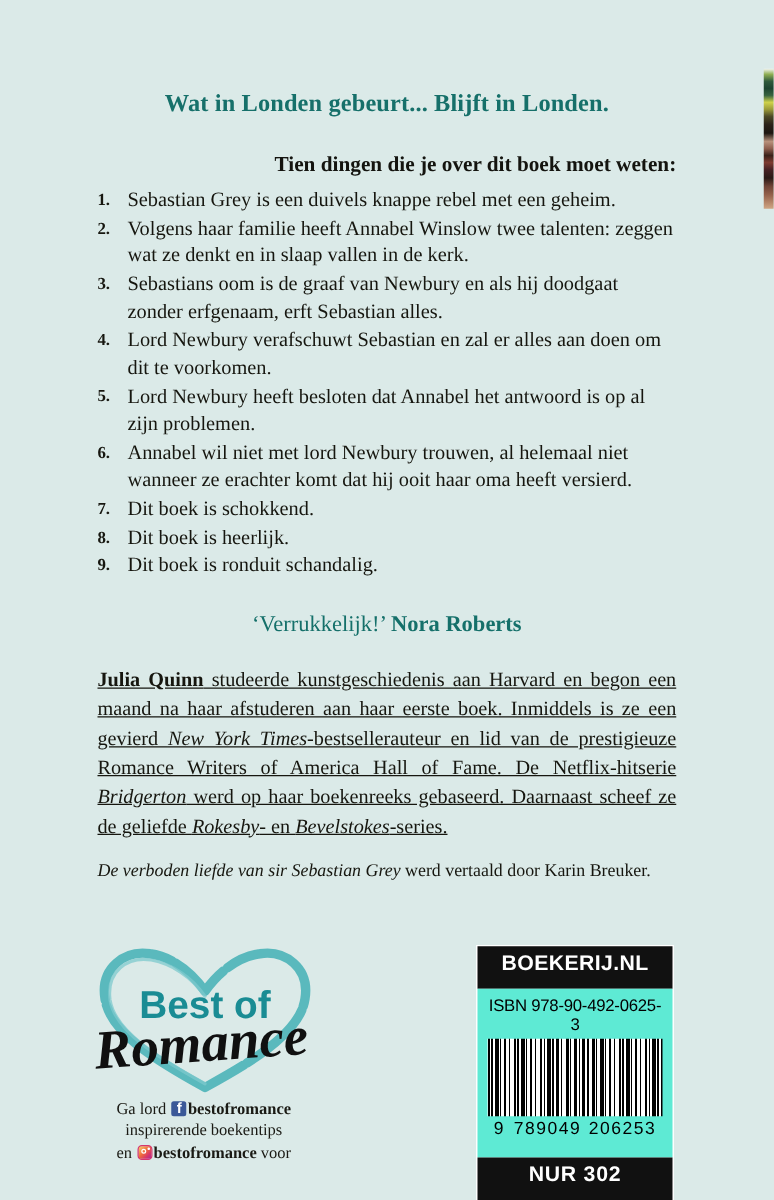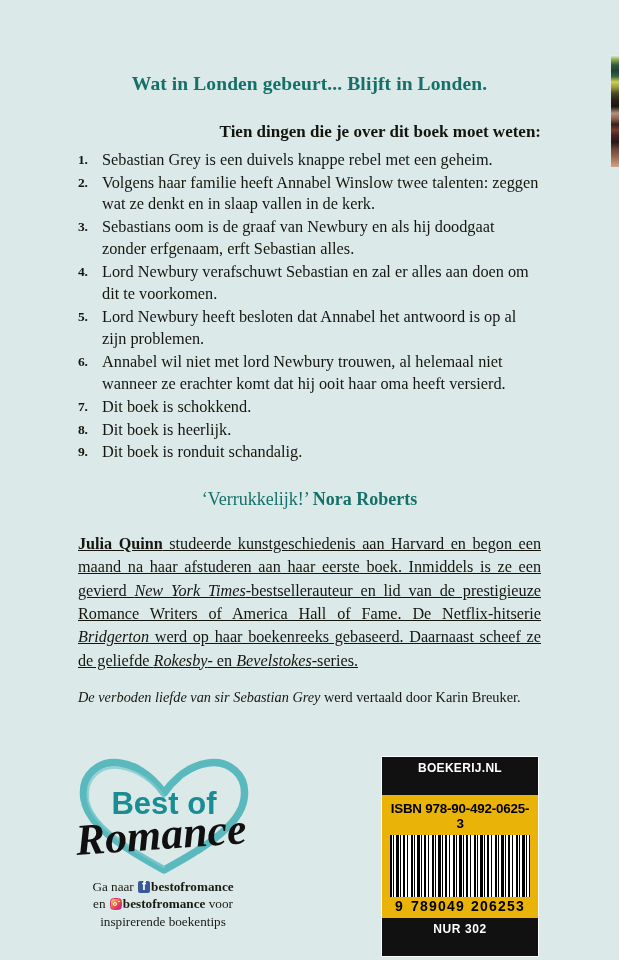--- a/index.html
+++ b/index.html
@@ -229,29 +229,28 @@
     background: #fff;
     border: 1px solid #ffffff;
     box-sizing: border-box;
   }
   .bc-head, .bc-foot {
     background: #111111;
     color: #ffffff;
     text-align: center;
     font-family: "Liberation Sans", sans-serif;
     font-weight: bold;
-    font-size: 12px;
+    font-size: 17px;
     letter-spacing: 0.3px;
-    padding: 4px 0 20px 0;
+    padding: 4px 0 10px 0;
   }
   .bc-head { margin: 0 0 0 0; }
   .bc-body {
-    background: #eab308;
-    padding: 6px 8px 4px 8px;
-    font-weight: bold;
+    background: #5eead4;
+    padding: 6px 8px 16px 8px;
   }
   .bc-isbn {
     text-align: center;
     font-family: "Liberation Sans", sans-serif;
     font-size: 13.4px;
     letter-spacing: -0.2px;
     color: #000;
     margin-bottom: 4px;
   }
   .bc-bars {
@@ -359,26 +358,26 @@
                  C 21 25, 38 13, 57 16
                  C 73 19, 89 29, 100 45" fill="none" stroke="#7ecacd" stroke-width="2.6" stroke-linecap="round" opacity="0.75"></path>
 
         <text id="logo-best" x="100" y="62" text-anchor="middle" font-family="Liberation Sans, sans-serif" font-size="31" font-weight="bold" fill="#1a8c94">Best of</text>
 
         <text id="logo-romance" x="98" y="97" text-anchor="middle" font-family="Liberation Serif, serif" font-size="44" font-style="italic" font-weight="bold" fill="#101010" transform="rotate(-4 98 97)">Romance</text>
       </svg>
     </div>
 
     <div class="social">
-      <span class="social-line"><span>Ga naar</span>
+      <span class="social-line"><span>Ga lord</span>
         <span class="ico fb"></span><b>bestofromance</b></span>
+      <span class="social-line">inspirerende boekentips</span>
       <span class="social-line"><span>en</span>
         <span class="ico ig"></span><b>bestofromance</b>
         <span>voor</span></span>
-      <span class="social-line">inspirerende boekentips</span>
     </div>
 
     <div class="barcode-block">
       <div class="bc-head">BOEKERIJ.NL</div>
       <div class="bc-body">
         <div class="bc-isbn">ISBN 978-90-492-0625-3</div>
         <div class="bc-bars"></div>
         <div class="bc-digits"><span class="d-lead">9</span><span class="d-mid">789049</span><span>206253</span></div>
       </div>
       <div class="bc-foot">NUR 302</div>

